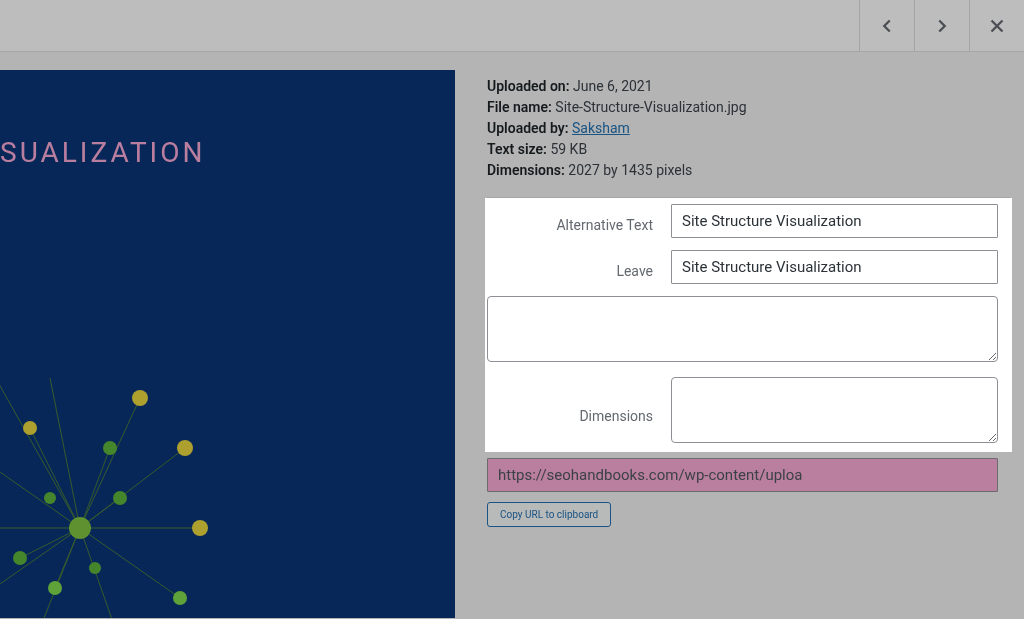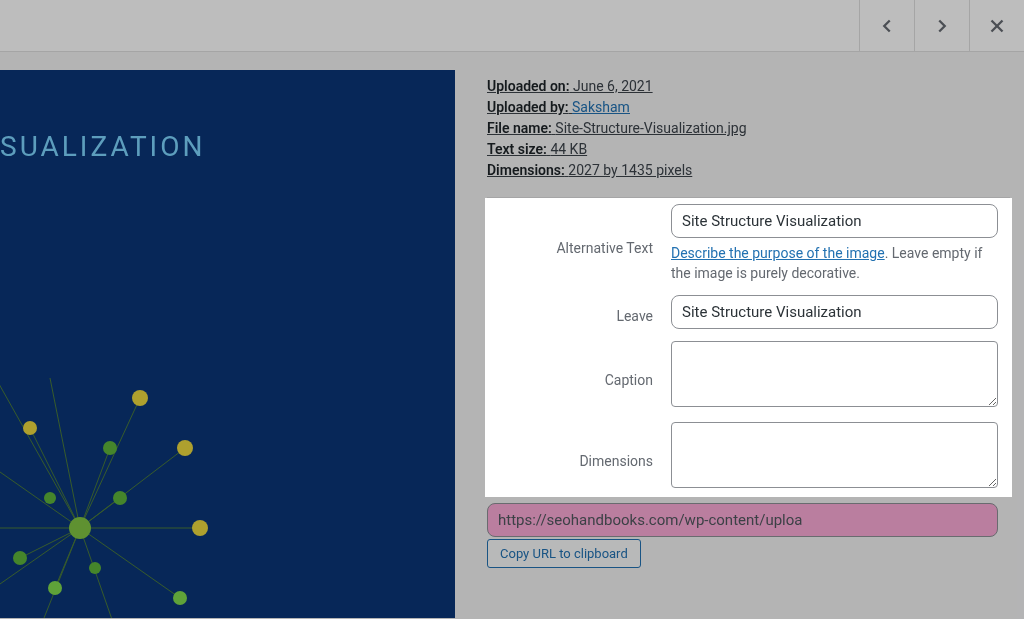--- a/index.html
+++ b/index.html
@@ -53,43 +53,43 @@
     }
     .preview-image {
       width: 455px;
       height: 548px;
       background: #0a3576;
       position: relative;
       overflow: hidden;
     }
     .preview-title {
       position: absolute;
-      top: 60px;
+      top: 66px;
       left: 0;
-      color: #7dd3fc;
+      color: #f9a8d4;
       font-size: 28px;
       letter-spacing: 3px;
       font-weight: 400;
     }
     .viz { position: absolute; bottom: -40px; left: -80px; width: 360px; height: 360px; }
     .viz line { stroke: #4a7a3a; stroke-width: 1; }
     .center-dot { fill: #7fc242; }
     .green-dot { fill: #5db23a; }
     .lgreen-dot { fill: #7fd94c; }
     .yellow-dot { fill: #e8d63e; }
 
     .details-pane {
       flex: 1;
       padding: 24px 14px 0 32px;
       display: flex;
       flex-direction: column;
       color: #3c434a;
       font-size: 14px;
     }
-    .meta-block { line-height: 1.5; text-decoration: underline; }
+    .meta-block { line-height: 1.5; }
     .meta-row strong { font-weight: 600; color: #1d2327; }
     .meta-row { margin-bottom: 0; }
 
     .meta-link { color: #2271b1; text-decoration: underline; }
 
     .divider { border: none; border-top: 1px solid #dcdcde; margin: 16px 0 0 0; }
 
     .field-row {
       display: flex;
       align-items: center;
@@ -103,21 +103,21 @@
       font-size: 14px;
       padding-top: 8px;
     }
     .field-control { flex: 1; }
 
     .text-input {
       width: 100%;
       height: 34px;
       padding: 12px 10px;
       border: 1px solid #8c8f94;
-      border-radius: 8px;
+      border-radius: 1px;
       font-size: 15px;
       color: #2c3338;
       background: #fff;
       font-family: inherit;
     }
     .text-input[readonly] { background: #f9a8d4; color: #50575e; }
     .textarea-input {
       width: 100%;
       height: 66px;
       padding: 6px 10px;
@@ -125,27 +125,27 @@
       border-radius: 4px;
       font-size: 15px;
       background: #fff;
       resize: vertical;
       font-family: inherit;
     }
     .help-text { font-size: 14px; color: #646970; margin-top: 6px; line-height: 1.4; }
     .help-text a { color: #2271b1; text-decoration: underline; }
 
     .copy-btn {
-      margin-top: 2px;
+      margin-top: 10px;
       padding: 6px 12px;
       border: 1px solid #2271b1;
       background: #f6f7f7;
       color: #2271b1;
       border-radius: 3px;
-      font-size: 13px;
+      font-size: 10px;
       cursor: pointer;
       font-family: inherit;
     }
 
     .highlight-wrap {
       position: relative;
       z-index: 10;
       background: #fff;
       margin-left: -2px;
       margin-right: -2px;
@@ -217,49 +217,45 @@
         <circle class="green-dot" cx="130" cy="200" r="6"></circle>
         <circle class="green-dot" cx="175" cy="270" r="6"></circle>
       </svg>
     </div>
   </div>
 
   <div class="details-pane">
 
     <div class="meta-block">
       <div class="meta-row"><strong>Uploaded on:</strong> <span>June 6, 2021</span></div>
+      <div class="meta-row"><strong>File name:</strong> <span>Site-Structure-Visualization.jpg</span></div>
       <div class="meta-row"><strong>Uploaded by:</strong> <a href="#" class="meta-link">Saksham</a></div>
-      <div class="meta-row"><strong>File name:</strong> <span>Site-Structure-Visualization.jpg</span></div>
-      <div class="meta-row"><strong>Text size:</strong> <span>44 KB</span></div>
+      <div class="meta-row"><strong>Text size:</strong> <span>59 KB</span></div>
       <div class="meta-row"><strong>Dimensions:</strong> <span>2027 by 1435 pixels</span></div>
     </div>
 
     <hr class="divider">
 
     <div class="highlight-wrap">
 
       <div class="field-row">
         <div class="field-label">Alternative Text</div>
         <div class="field-control">
           <input class="text-input" value="Site Structure Visualization" style="">
-          <div class="help-text">
-            <a href="#">Describe the purpose of the image</a><span>. Leave empty if the image is purely decorative.</span>
-          </div>
         </div>
       </div>
 
       <div class="field-row">
         <div class="field-label">Leave</div>
         <div class="field-control">
           <input class="text-input" value="Site Structure Visualization" style="">
         </div>
       </div>
 
       <div class="field-row">
-        <div class="field-label">Caption</div>
         <div class="field-control">
           <textarea class="textarea-input" style=""></textarea>
         </div>
       </div>
 
       <div class="field-row">
         <div class="field-label">Dimensions</div>
         <div class="field-control">
           <textarea class="textarea-input" style=""></textarea>
         </div>

